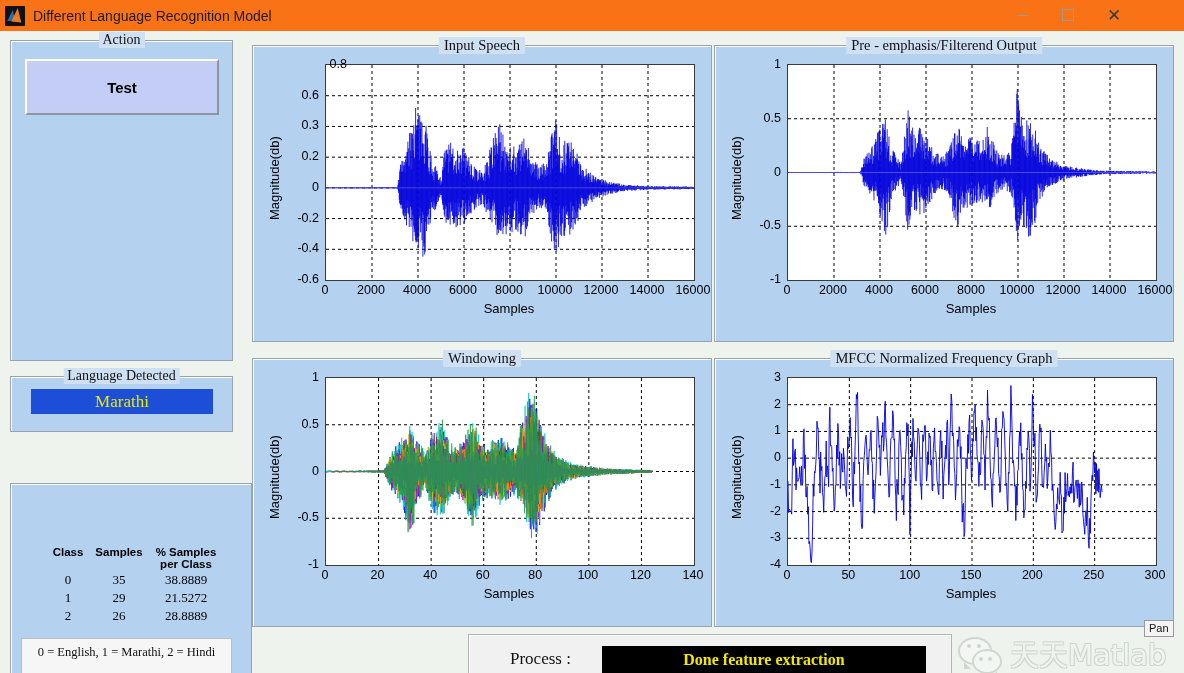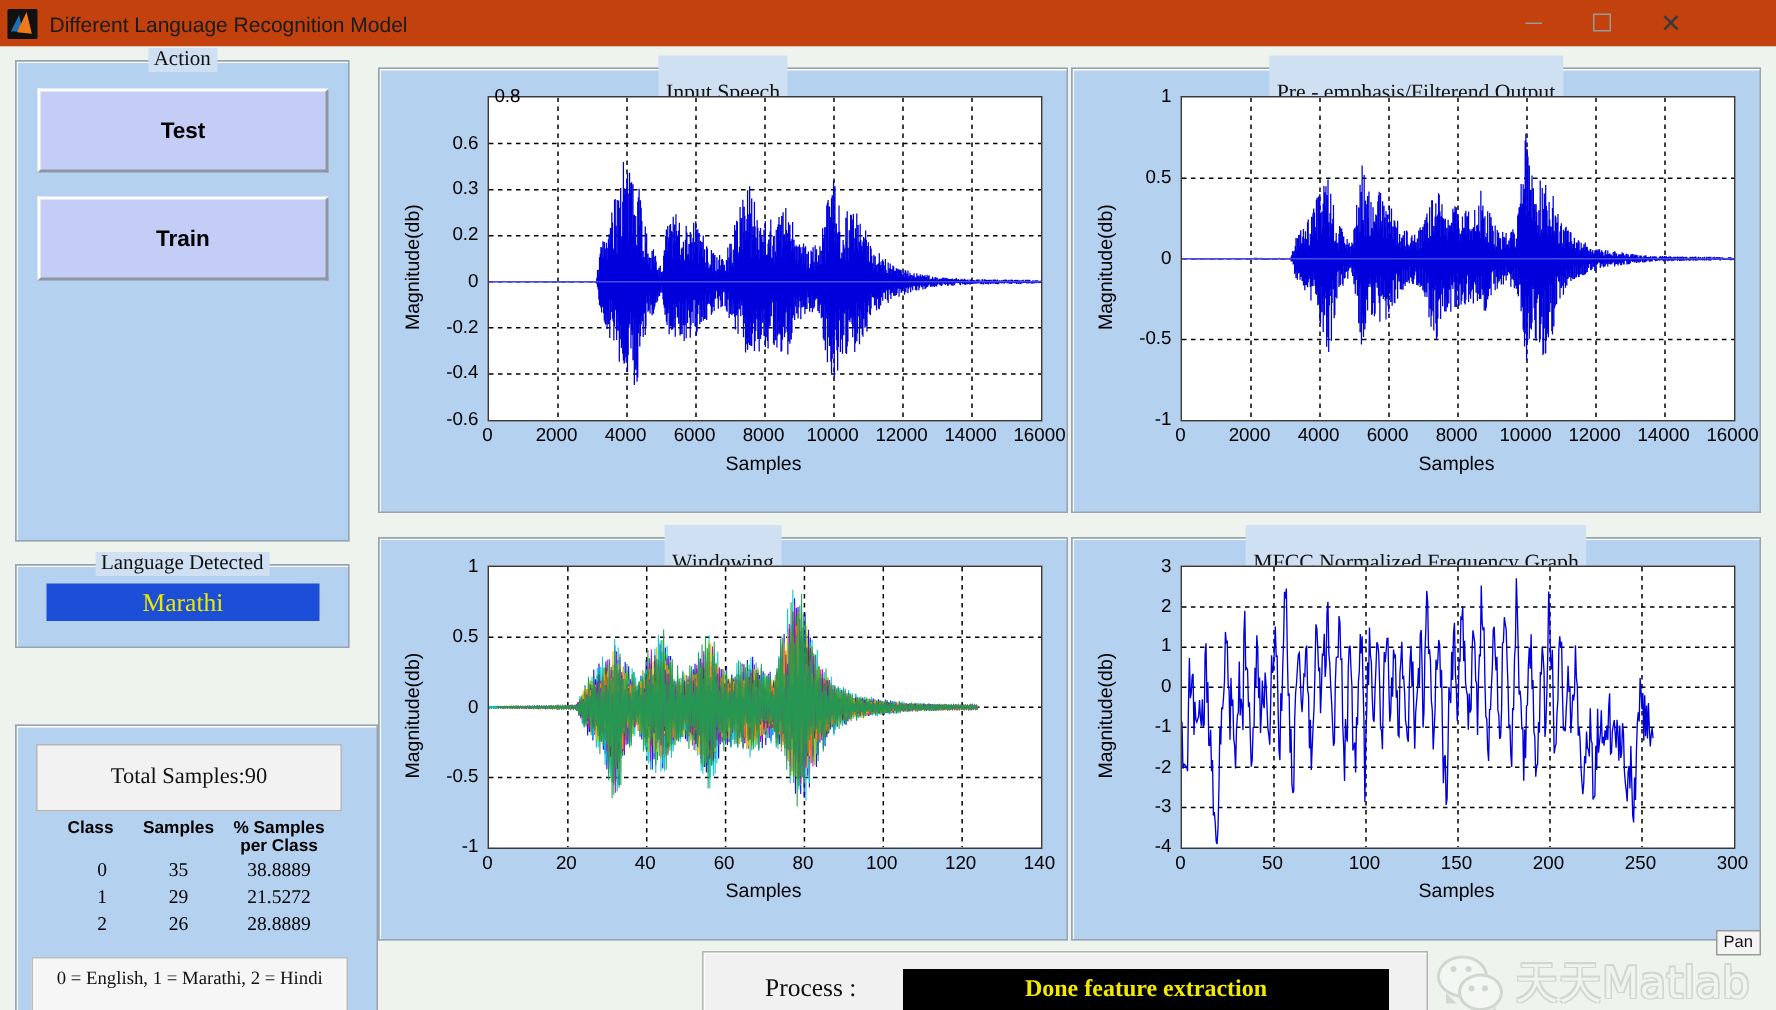--- a/index.html
+++ b/index.html
@@ -5,21 +5,21 @@
   html,body{margin:0;padding:0;}
   body{
     width:1184px;height:673px;overflow:hidden;
     background:#eef2ec;
     font-family:"Liberation Sans", sans-serif;
     -webkit-font-smoothing:antialiased;
   }
   
   #titlebar{
     position:absolute;left:0;top:0;width:1184px;height:31px;
-    background:#c2410c;border-bottom:1px solid #d8d8d8;
+    background:#f97316;border-bottom:1px solid #d8d8d8;
     display:flex;align-items:center;
   }
   #app-icon{
     width:20px;height:20px;margin-left:5px;margin-right:8px;
     background:#111111;position:relative;flex:0 0 auto;border-radius:1px;
   }
   #app-icon .mlA{position:absolute;left:3px;top:4px;width:0;height:0;
     border-left:4px solid transparent;border-right:4px solid transparent;
     border-bottom:11px solid #1f6fb5;transform:skewX(-8deg);}
   #app-icon .mlB{position:absolute;left:7px;top:2px;width:0;height:0;
@@ -92,40 +92,40 @@
     background:#f2f2f2;border:1px solid #b6b6b6;
     display:flex;align-items:center;justify-content:center;
     font-family:"Liberation Serif",serif;font-size:15px;color:#111;
   }
   #stats-table{
     position:absolute;left:34px;top:62px;width:180px;
     font-family:"Liberation Sans",sans-serif;font-size:11.5px;color:#000;
   }
   #stats-table table{border-collapse:collapse;width:100%;}
   #stats-table th{font-weight:bold;font-size:11.5px;padding:0 0 1px 0;vertical-align:top;}
-  #stats-table th.c1{text-align:left;width:46px;}
+  #stats-table th.c1{text-align:center;width:46px;}
   #stats-table th.c2{text-align:center;width:56px;}
   #stats-table th.c3{text-align:center;width:78px;}
   #stats-table td{font-family:"Liberation Serif",serif;font-size:13px;padding:1px 0;}
   #stats-table td.c1{text-align:center;}
   #stats-table td.c2{text-align:center;}
   #stats-table td.c3{text-align:center;}
   #legend-box{
     position:absolute;left:10px;top:154px;width:211px;height:43px;
     background:#f6f6f6;border:1px solid #bdbdbd;
     display:flex;align-items:flex-start;justify-content:center;
     padding-top:6px;box-sizing:border-box;
     font-family:"Liberation Serif",serif;font-size:12.5px;color:#111;
   }
 
   
   .chartpanel{position:absolute;background:#b4d1f0;border:1px solid #9aa2ad;box-shadow:inset 1px 1px 0 #fff;}
   .chartpanel>.ptitle{
     position:absolute;top:-9px;left:50%;transform:translateX(-50%);
-    background:#cfe0f3;padding:17px 5px;
+    background:#cfe0f3;padding:0 5px;
     font-family:"Liberation Serif",serif;font-size:14.5px;color:#111;white-space:nowrap;
   }
   #panel-input{left:252px;top:14px;width:458px;height:295px;}
   #panel-pre{left:714px;top:14px;width:458px;height:295px;}
   #panel-win{left:252px;top:327px;width:458px;height:267px;}
   #panel-mfcc{left:714px;top:327px;width:458px;height:267px;}
 
   .axes{position:absolute;}
   .plotbox{position:absolute;background:#ffffff;border:1px solid #3a3a3a;overflow:hidden;}
   .ylabel{
@@ -220,30 +220,28 @@
   </div>
 <div class="wbtn" id="win-close">
     <span class="g">✕</span>
   </div>
 
 <div id="client">
 
   <div class="panel" id="action-panel">
     <div class="ptitle">Action</div>
     <div class="mbtn" id="btn-test">Test</div>
-    <div class="mbtn" id="btn-train">Train</div>
   </div>
 
   <div class="panel" id="lang-panel">
     <div class="ptitle">Language Detected</div>
     <div id="lang-display">Marathi</div>
   </div>
 
   <div class="panel" id="stats-panel">
-    <div id="total-samples">Total Samples:90</div>
     <div id="stats-table">
       <table>
         <thead>
           <tr>
             <th class="c1">Class</th>
             <th class="c2">Samples</th>
             <th class="c3">
               <span>% Samples</span><br>
               <span>per Class</span>
             </th>

